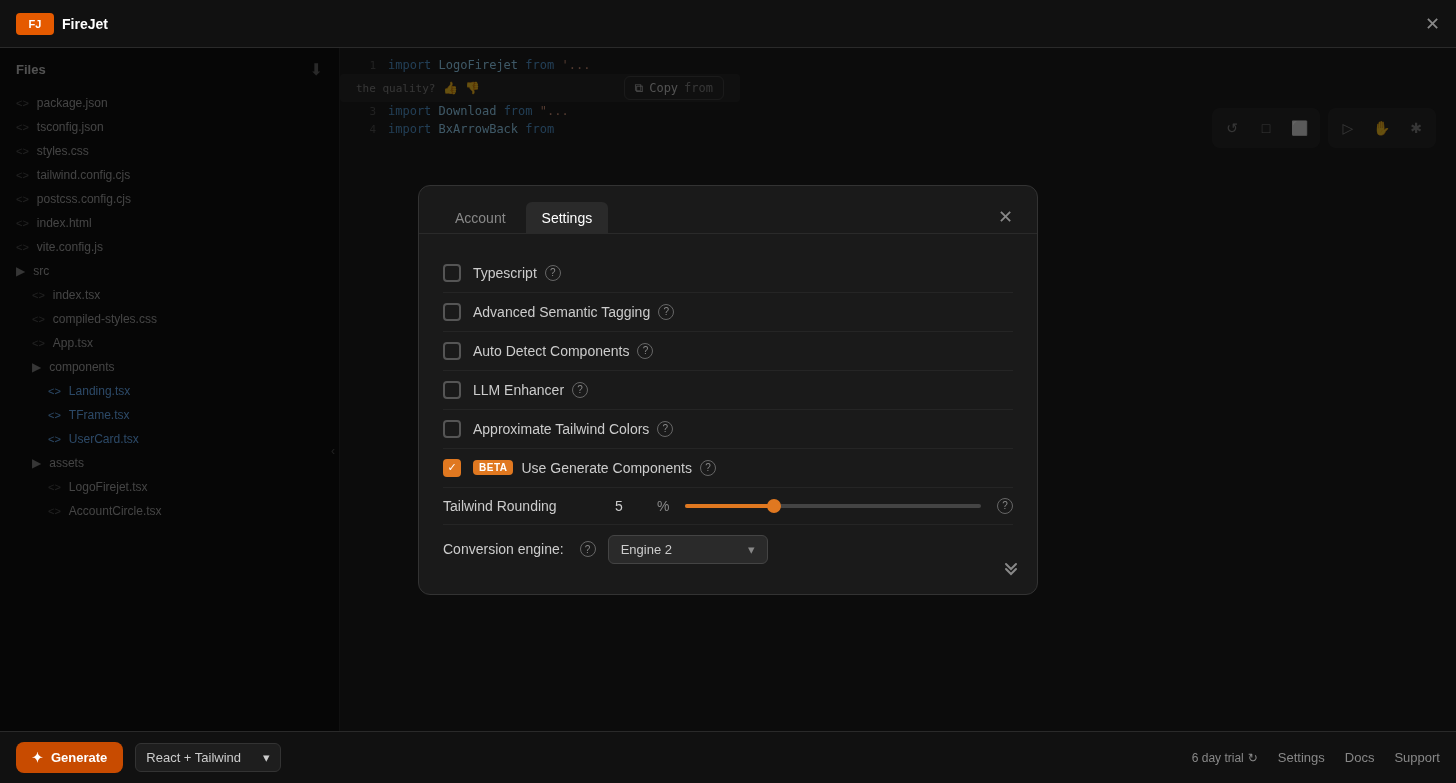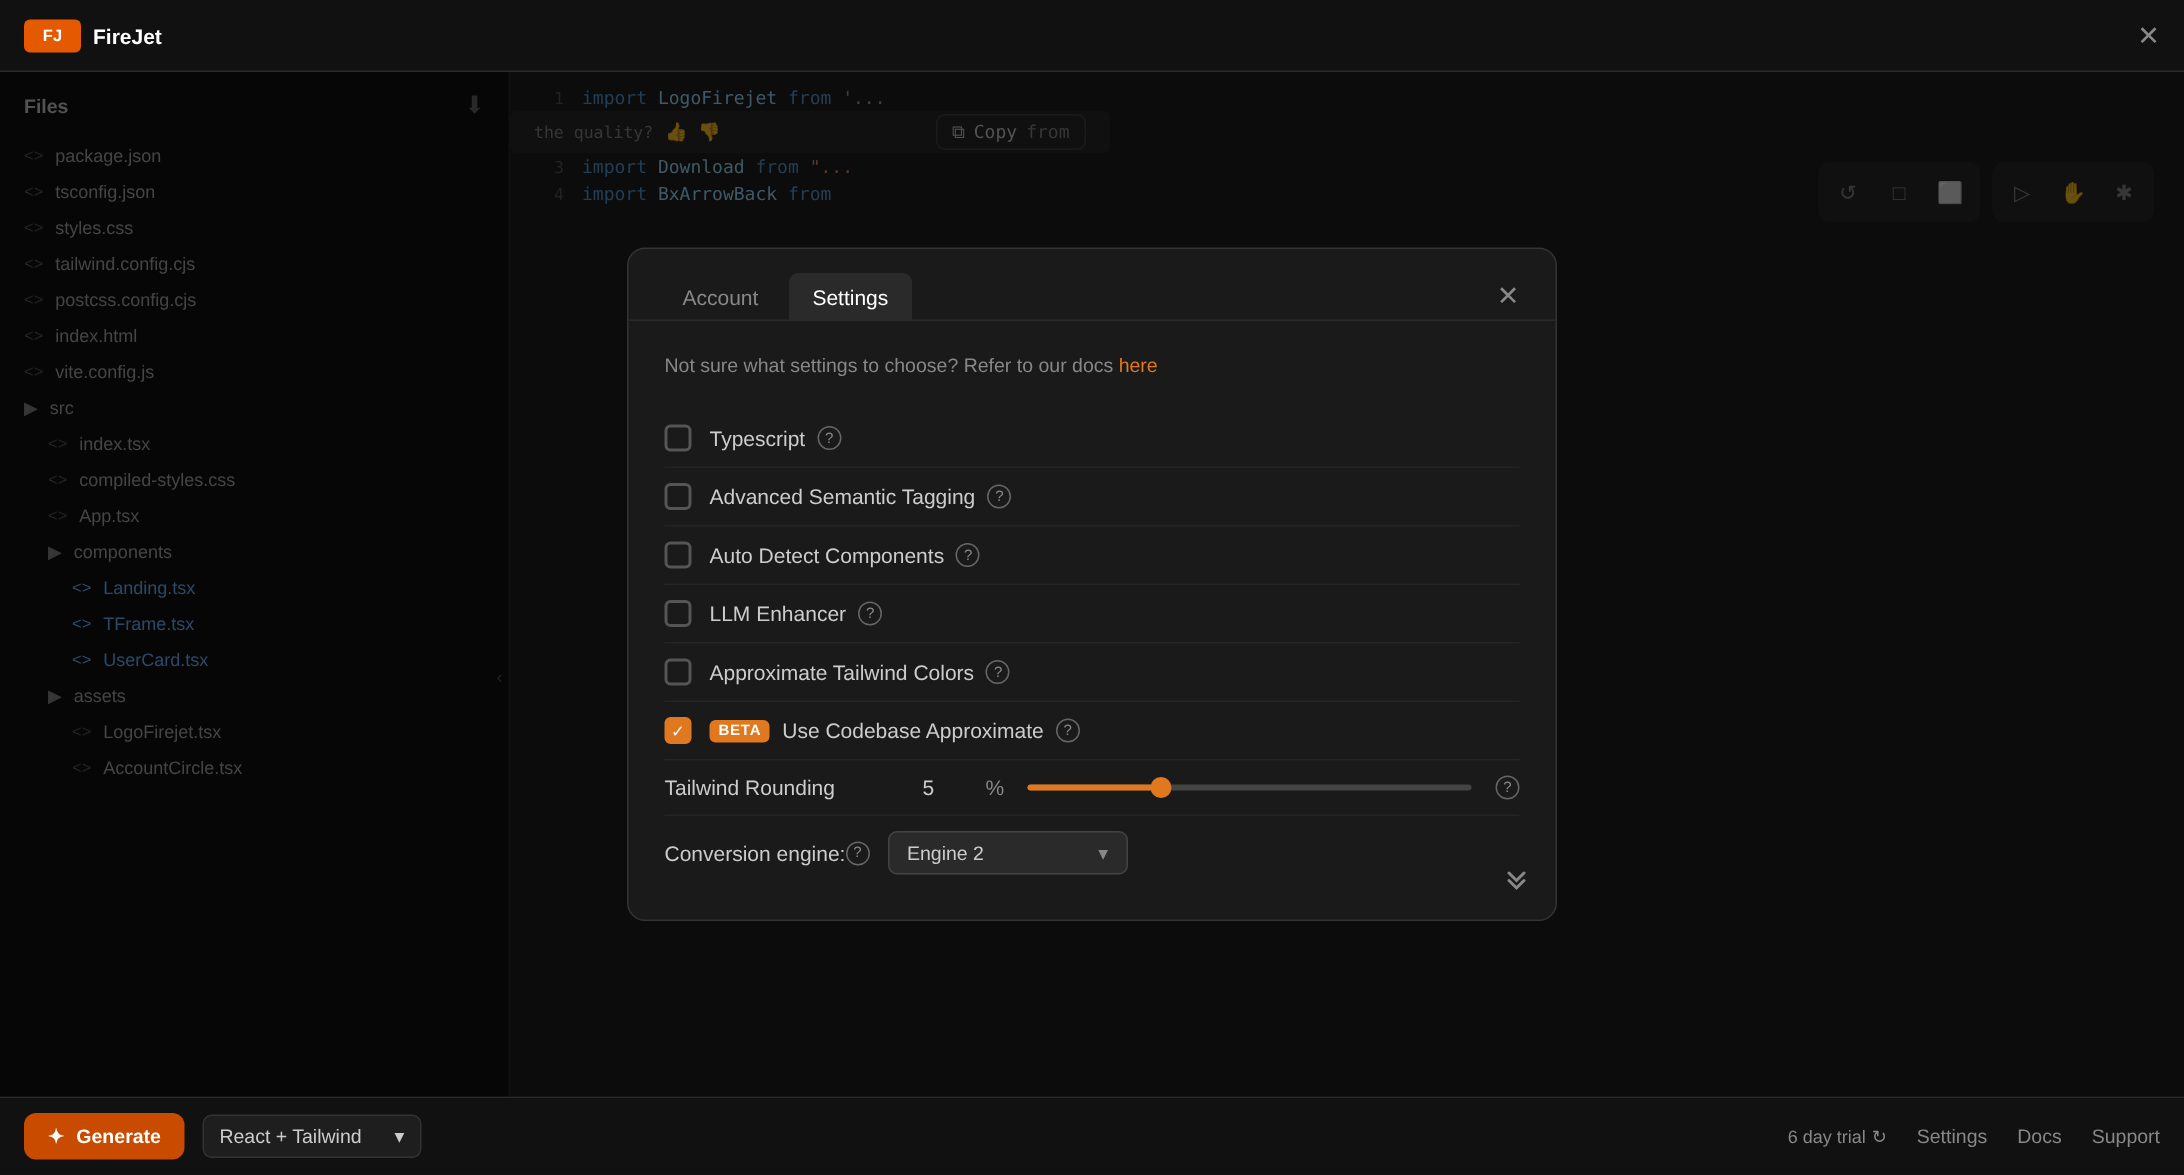--- a/index.html
+++ b/index.html
@@ -437,21 +437,21 @@
       display: flex;
       align-items: center;
       gap: 12px;
       padding: 10px 0;
     }
     .dropdown-label {
       font-size: 14px;
       color: #ccc;
       display: flex;
       align-items: center;
-      gap: 0;
+      gap: 16px;
     }
     .dropdown-select {
       background: #2a2a2a;
       border: 1px solid #444;
       border-radius: 6px;
       padding: 6px 12px;
       color: #ccc;
       font-size: 13px;
       display: flex;
       align-items: center;
@@ -617,23 +617,20 @@
 <div class="modal-overlay">
   <div class="modal">
 
     <div class="modal-header">
       <button class="modal-tab">Account</button>
       <button class="modal-tab active">Settings</button>
       <button class="modal-close">✕</button>
     </div>
 
     <div class="modal-body">
-      <p class="modal-hint">
-        <span>Not sure what settings to choose? Refer to our docs </span><a style="color:#e07820;">here</a>
-      </p>
 
       <div class="setting-row">
         <div class="checkbox"></div>
         <span class="setting-label">
           <span>Typescript</span>
           <div class="help-icon">?</div>
         </span>
       </div>
 
       <div class="setting-row">
@@ -665,21 +662,21 @@
         <span class="setting-label">
           <span>Approximate Tailwind Colors</span>
           <div class="help-icon">?</div>
         </span>
       </div>
 
       <div class="setting-row">
         <div class="checkbox checked"></div>
         <span class="setting-label">
           <span class="beta-badge">BETA</span>
-          <span>Use Codebase Approximate</span>
+          <span>Use Generate Components</span>
           <div class="help-icon">?</div>
         </span>
       </div>
 
       <div class="slider-row">
         <span class="slider-label">Tailwind Rounding</span>
         <span class="slider-value">5</span>
         <span class="slider-pct">%</span>
         <div class="slider-track">
           <div class="slider-fill"></div>

